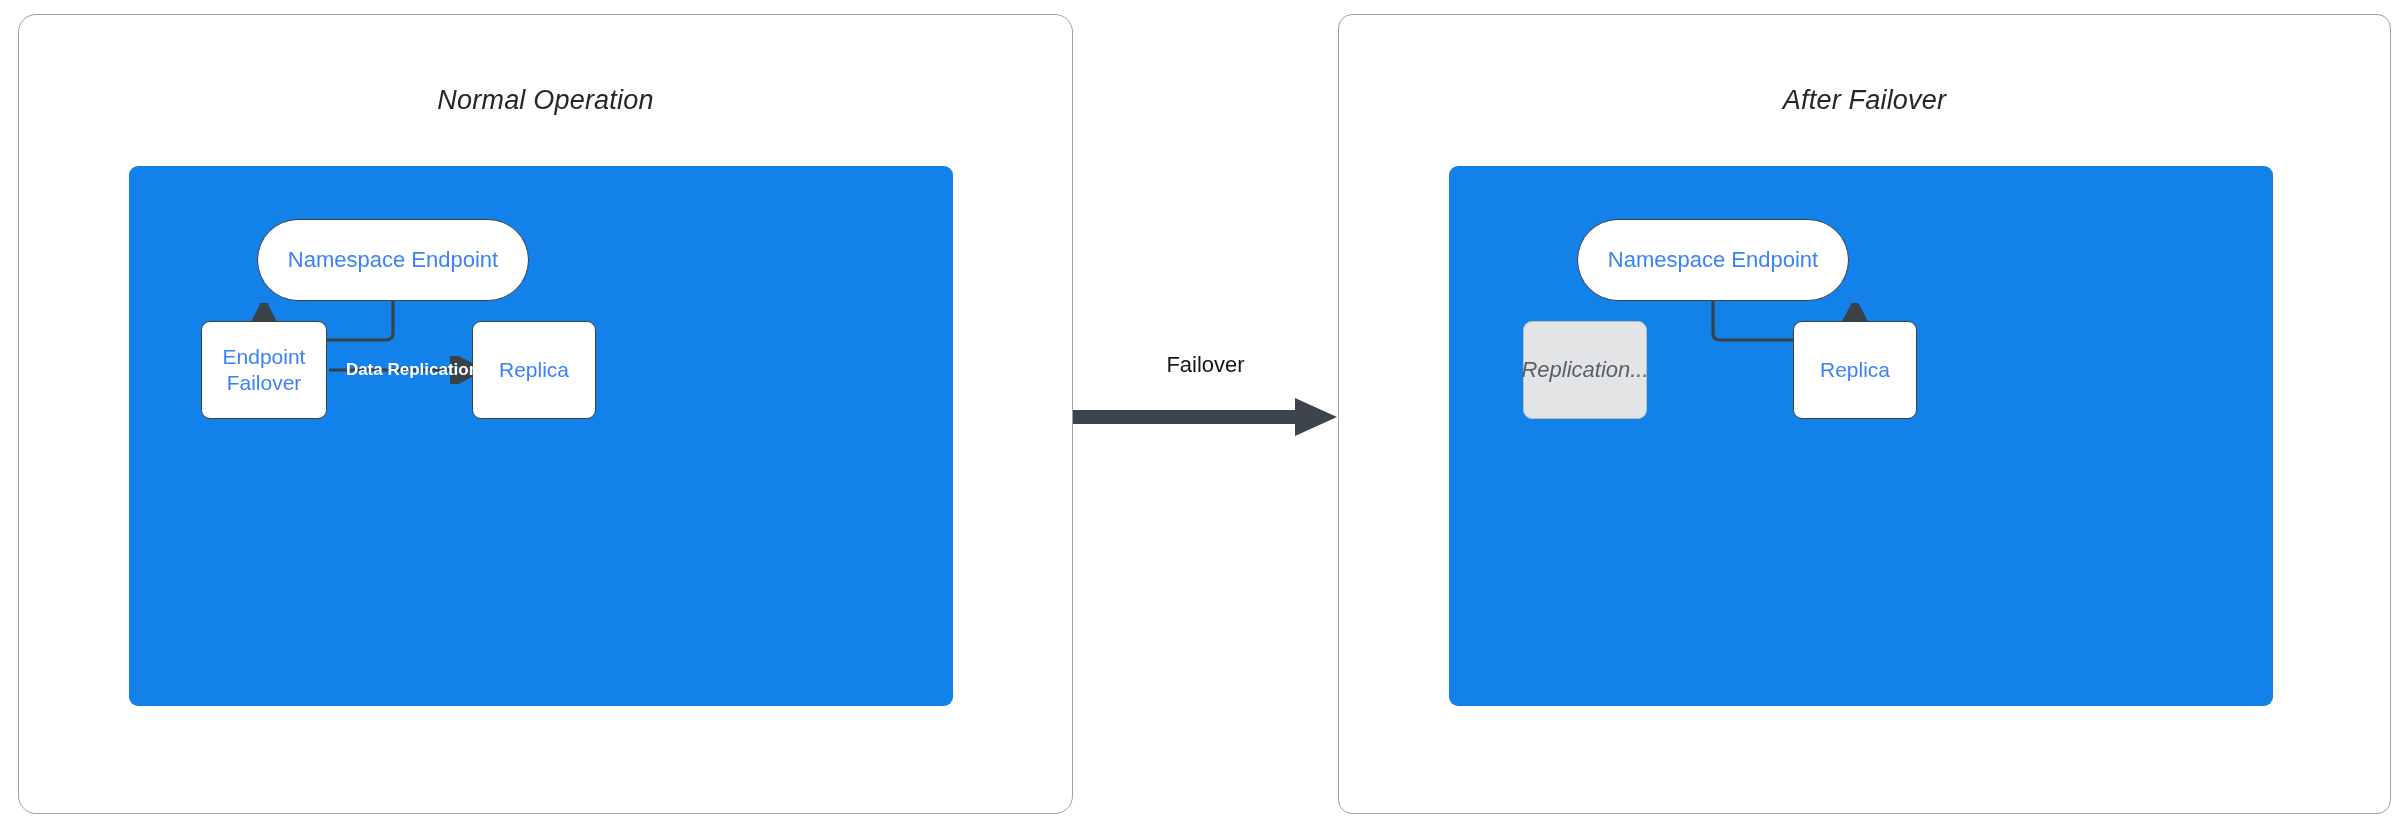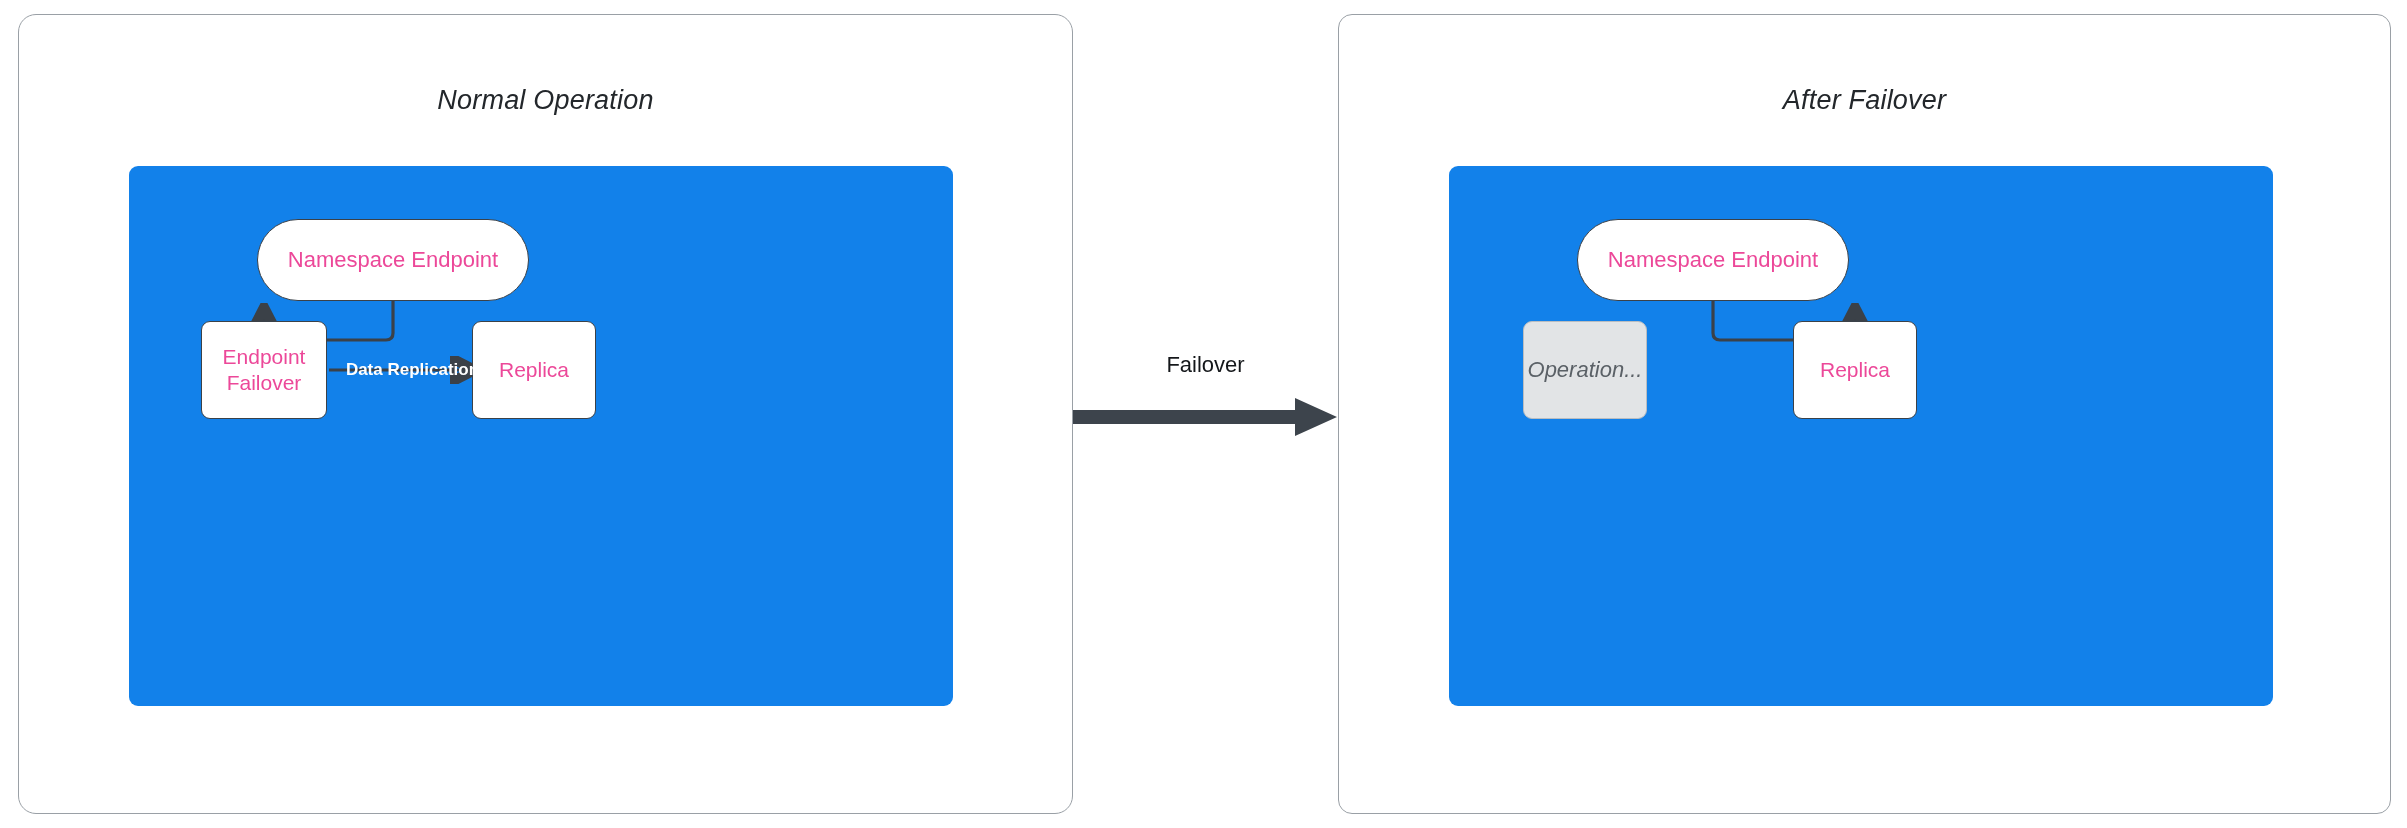--- a/index.html
+++ b/index.html
@@ -46,21 +46,21 @@
 
   
   .node {
     position: absolute;
     background: #ffffff;
     border: 1.8px solid #3b4148;
     display: flex;
     align-items: center;
     justify-content: center;
     text-align: center;
-    color: #ec4899;
+    color: #3b82f6;
     font-size: 21px;
     line-height: 1.22;
     z-index: 5;
   }
   .node.pill {
     border-radius: 110px;
     font-size: 22px;
   }
   .node.box { border-radius: 9px; }
   .node.recovering {
@@ -180,21 +180,21 @@
         </defs>
 
         <path d="M 264,135 L 264,167 Q 264,174 271,174 L 399,174 Q 406,174 406,181 L 406,146" marker-end="url(#arrowR)"></path>
       </svg>
 
       <div class="node pill" id="node-endpoint-right">
         <span>Namespace Endpoint</span>
       </div>
 
       <div class="node box recovering" id="node-recovering">
-        <span>Operation...</span>
+        <span>Replication...</span>
       </div>
 
       <div class="node box" id="node-replica-right">
         <span>Replica</span>
       </div>
     </div>
   </div>
 
 </div>
 

